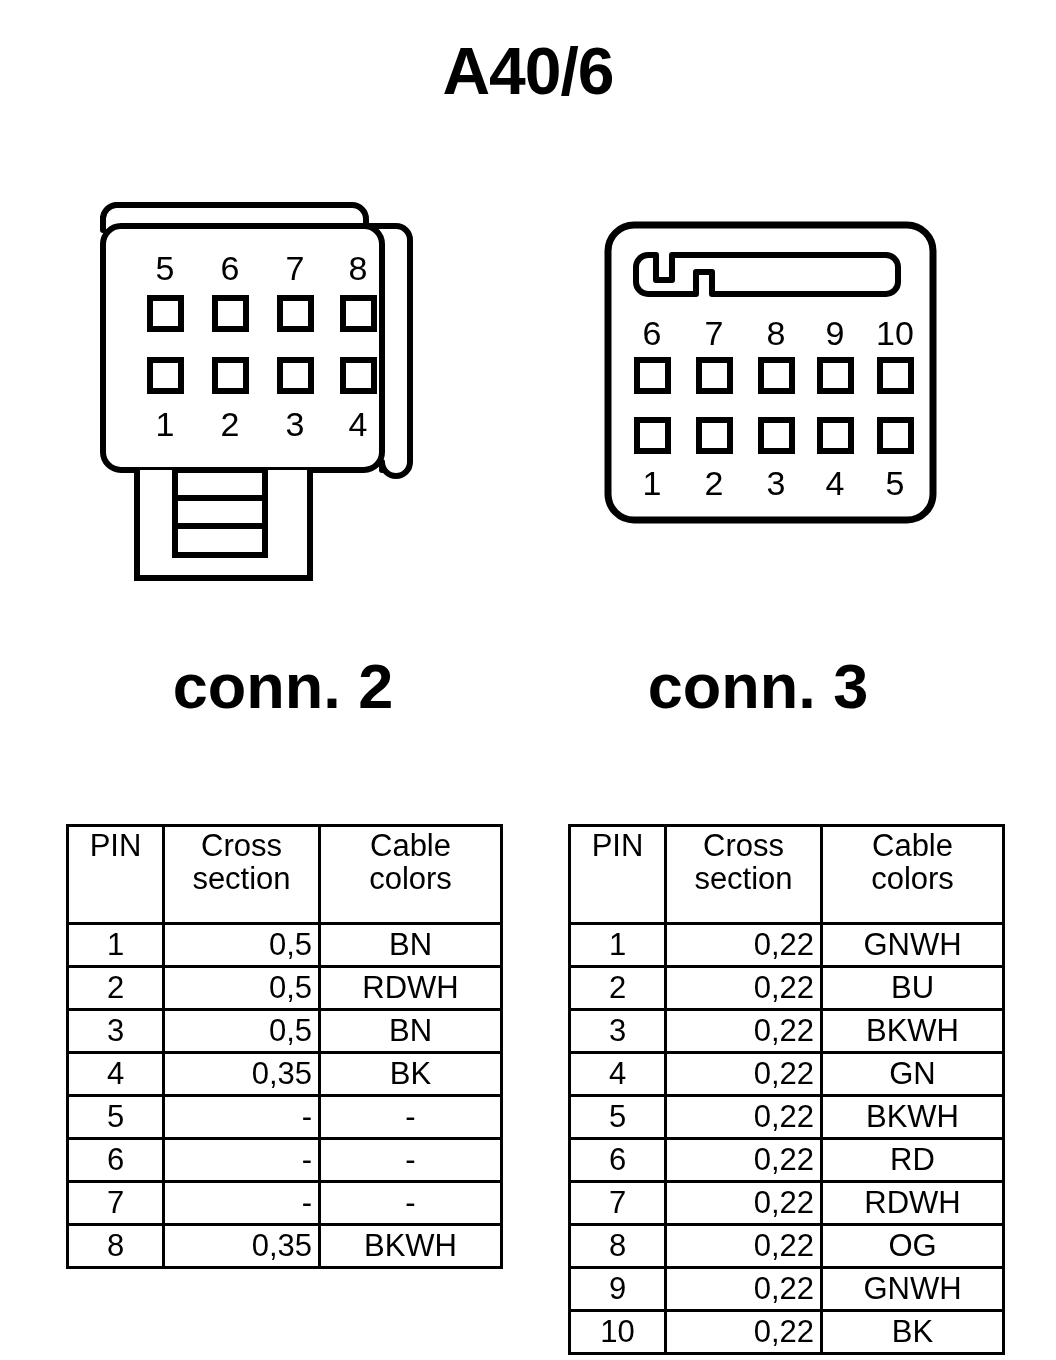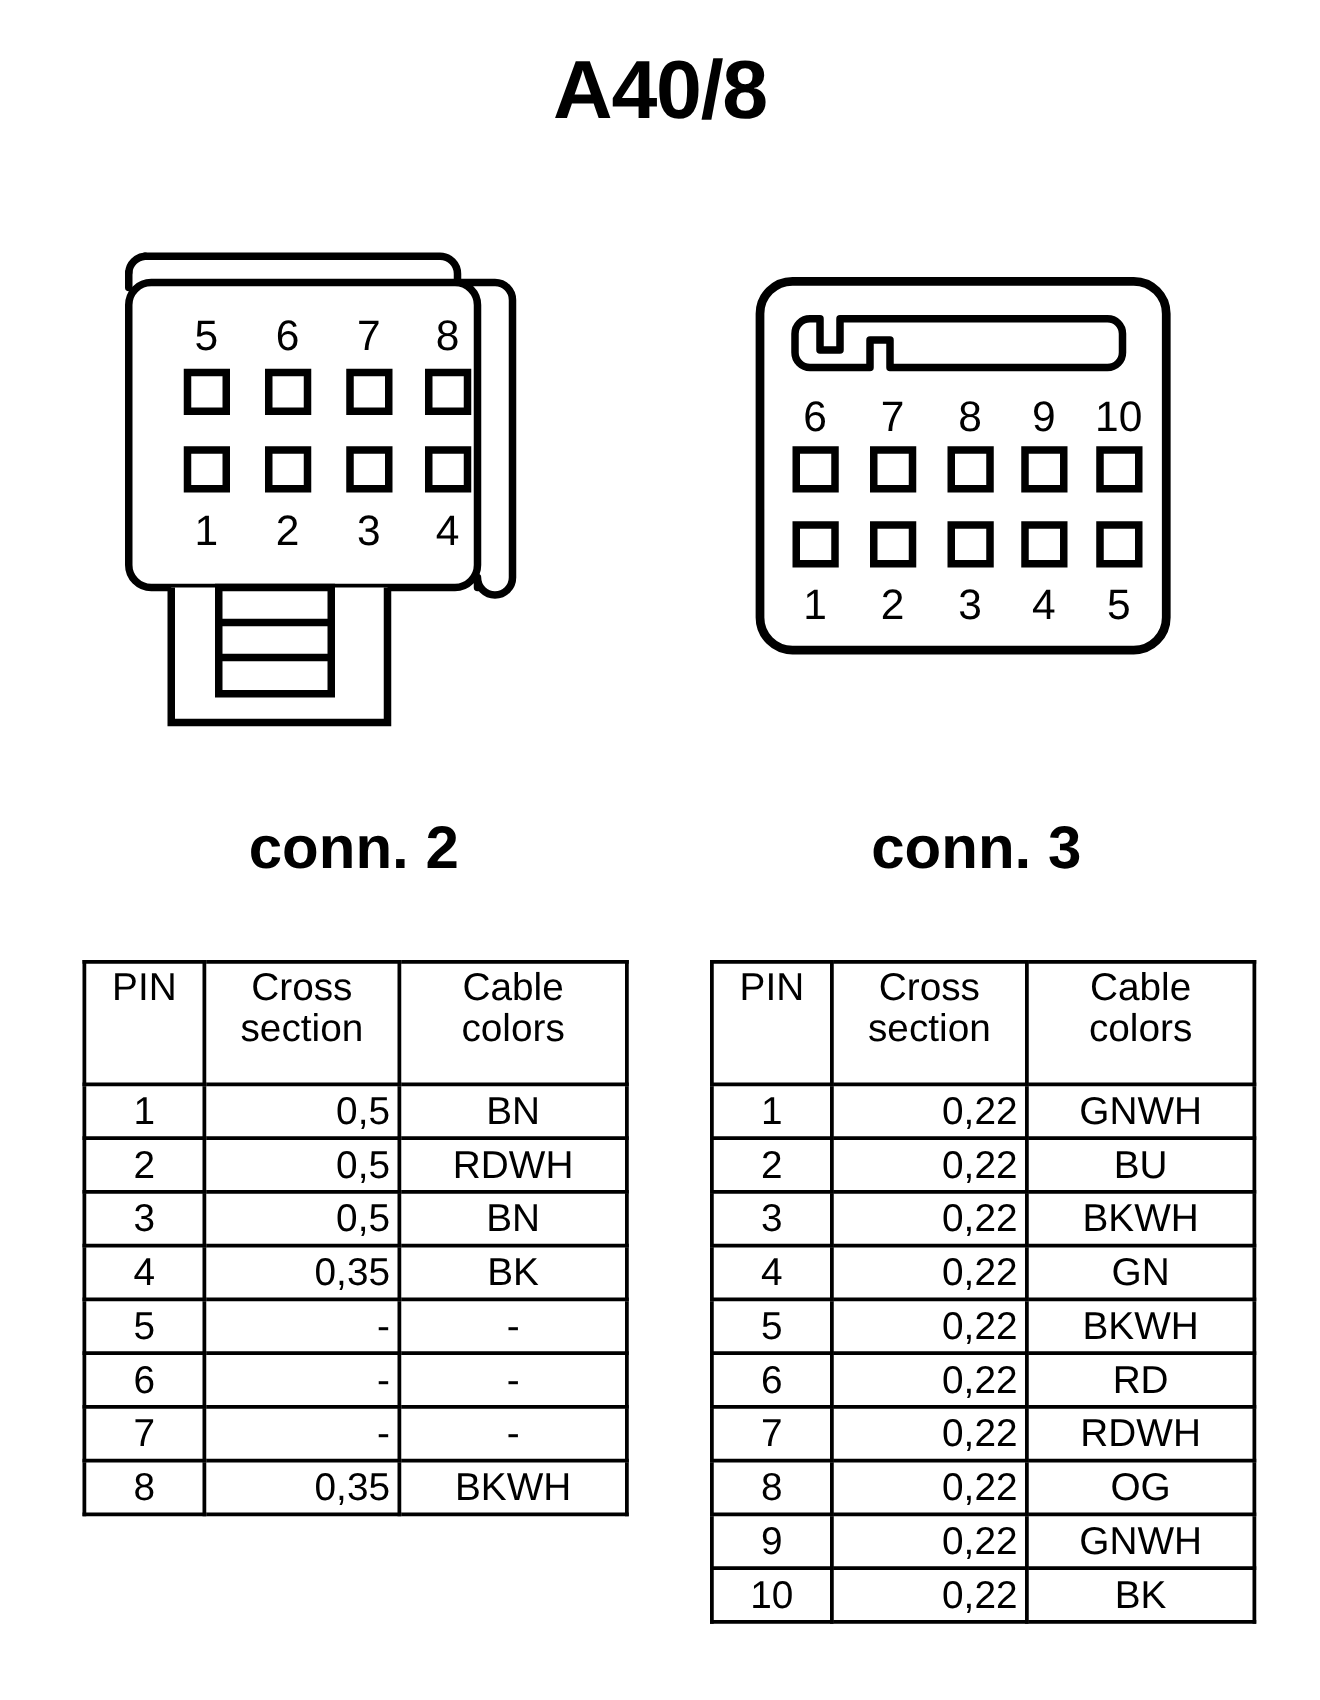--- a/index.html
+++ b/index.html
@@ -48,32 +48,32 @@
     font-family: "Liberation Sans", sans-serif;
     font-size: 34px;
     fill: #000000;
     text-anchor: middle;
   }
 
   
   .conn-caption {
     position: absolute;
     top: 655px;
-    font-size: 48px;
+    font-size: 63px;
     font-weight: bold;
     line-height: 1;
     white-space: nowrap;
   }
   #conn-caption-2 { left: 66px; width: 434px; text-align: center; }
-  #conn-caption-3 { left: 564px; width: 434px; text-align: center; }
+  #conn-caption-3 { left: 541px; width: 434px; text-align: center; }
 
   
   .pin-table-wrap {
     position: absolute;
-    top: 768px;
+    top: 824px;
   }
   #pin-table-2-wrap { left: 66px; }
   #pin-table-3-wrap { left: 568px; }
 
   table.pin-table {
     border-collapse: collapse;
     table-layout: fixed;
     width: 434px;
     background: #ffffff;
   }
@@ -100,21 +100,21 @@
   table.pin-table th.col-cross,
   table.pin-table th.col-color { text-align: center; }
 
   table.pin-table thead th { height: 98px; }
 
   .hdr-line { display: block; }
 </style>
 </head>
 <body>
 
-<div id="page-title">A40/8</div>
+<div id="page-title">A40/6</div>
 
 <div id="connector-diagrams">
 
   <svg id="connector-2-drawing" class="connector-svg" width="370" height="420" viewBox="0 0 370 420">
 
     <path d="M 30 35 H 300 A 14 14 0 0 1 314 49 V 300
              A 14 14 0 0 1 300 314 H 290 V 292
              H 330 V 49 A 14 14 0 0 0 316 35 Z" fill="none" stroke="#000" stroke-width="0"></path>
     <path d="M 36 25 H 272 A 14 14 0 0 1 286 39 V 46" fill="none" stroke="#000" stroke-width="6" stroke-linecap="round"></path>
     <path d="M 23 38 A 14 14 0 0 1 36 25" fill="none" stroke="#000" stroke-width="6" stroke-linecap="round"></path>

